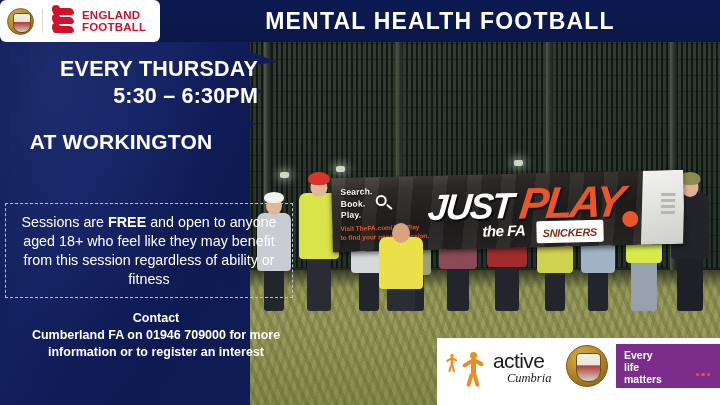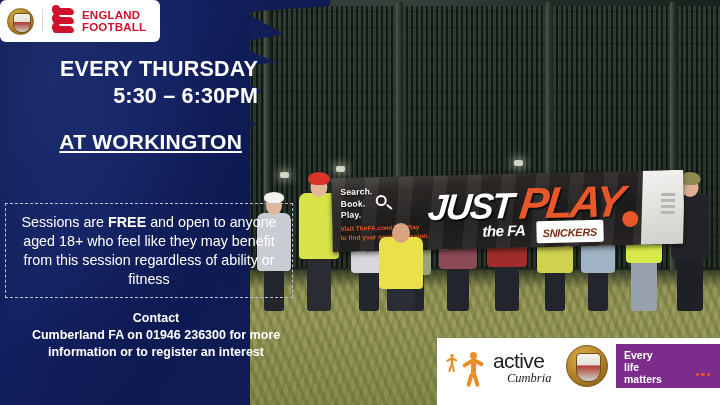--- a/index.html
+++ b/index.html
@@ -231,22 +231,22 @@
     letter-spacing:.2px;
   }
 
   
   .blk{ position:absolute; z-index:8; color:#fff; }
   .when{
     left:0; top:56px; width:258px; text-align:right;
     font-size:21.5px; font-weight:700; line-height:27px; letter-spacing:.2px;
   }
   .where{
-    left:0; top:128px; width:242px; text-align:right;
-    font-size:21px; font-weight:700; line-height:27px; letter-spacing:.2px;text-decoration:underline;
+    left:0; top:128px; width:242px; text-align:center;
+    font-size:21px; font-weight:700; line-height:27px; letter-spacing:.2px;
   }
 
   .dashbox{
     position:absolute; left:5px; top:203px; width:288px; height:95px;
     border:1.6px dashed #b9c0da; z-index:8;
     display:flex; align-items:center; justify-content:center;
     padding:3px 8px;
   }
   .dashbox p{
     color:#fff; font-size:14.3px; line-height:19px; text-align:center;
@@ -436,20 +436,23 @@
       </div>
       <div class="bn-right">
         <div class="bn-right-mark"></div>
       </div>
     </div>
   </div>
 
   <div class="navy-overlay"></div>
   <div class="navy-solid"></div>
 
+  <div class="titlebar">
+    <div class="title">MENTAL HEALTH FOOTBALL</div>
+  </div>
 
   <div class="logo-strip">
     <div class="crest"></div>
     <div class="divider"></div>
     <div class="lions">
         <i></i>
         <i></i>
         <i></i>
       </div>
     <div class="ef-text">
@@ -466,21 +469,21 @@
   <div class="blk where">
     <div>AT WORKINGTON</div>
   </div>
 
   <div class="dashbox">
     <p><span>Sessions are </span><b>FREE</b><span> and open to anyone aged 18+ who feel like they may benefit from this session regardless of ability or fitness</span></p>
   </div>
 
   <div class="contact">
     <div class="c-hd">Contact</div>
-    <div class="c-line">Cumberland FA on 01946 236300 for more</div>
+    <div class="c-line">Cumberland FA on 01946 709000 for more</div>
     <div class="c-line">information or to register an interest</div>
   </div>
 
   <div class="logobar">
 
     <div class="lb-white lb-ac">
       <div class="ac-glyphs">
         <div class="ac-fig ac-small">
           <div class="h"></div>
             <div class="b"></div>

